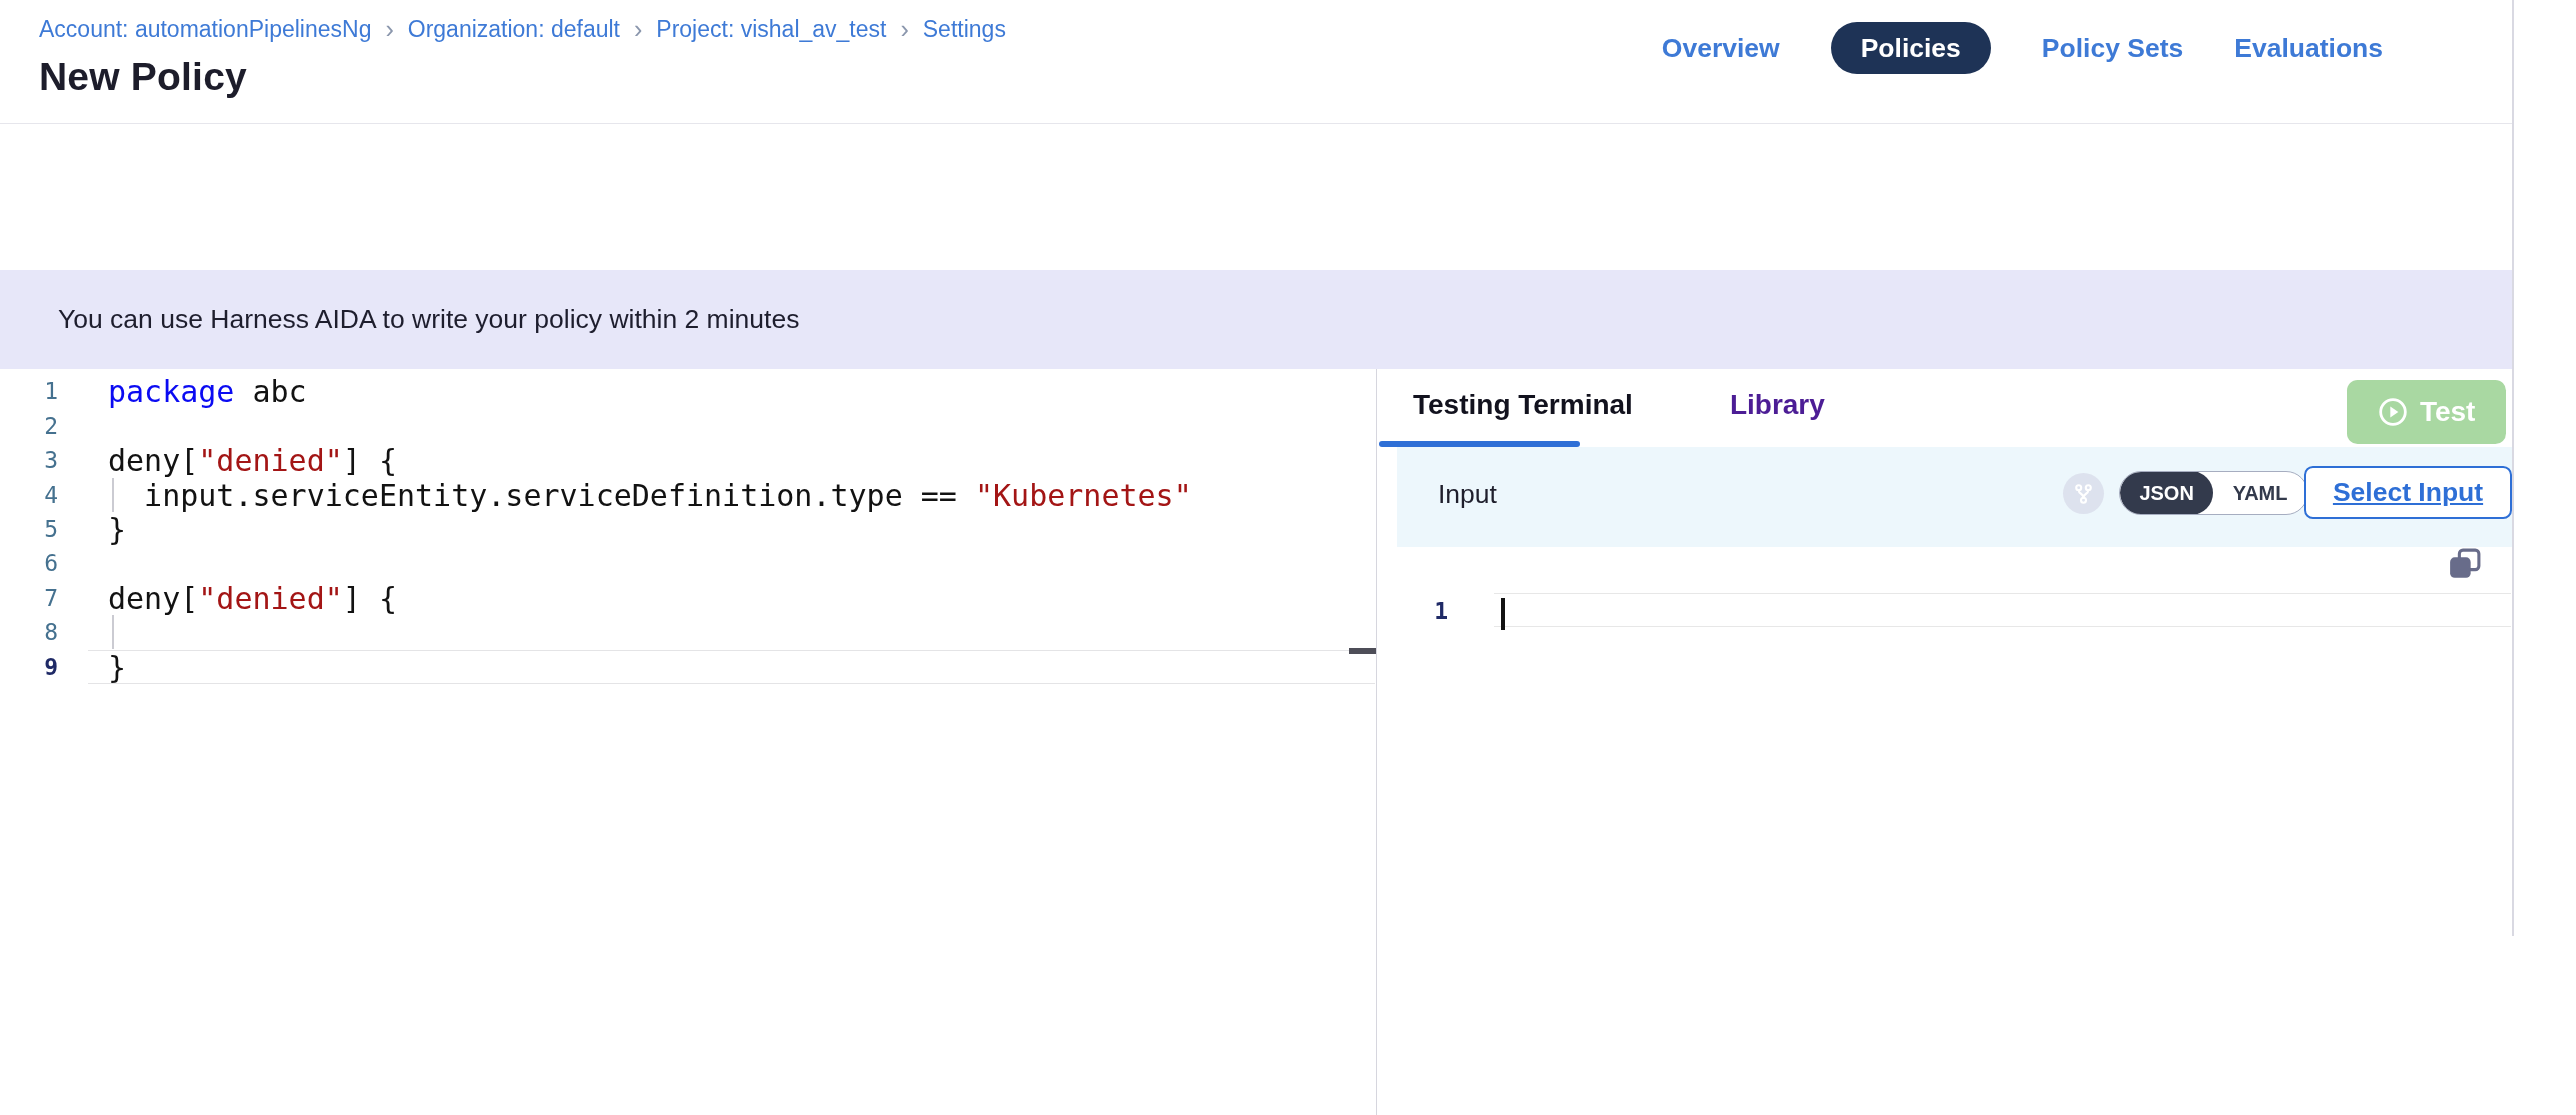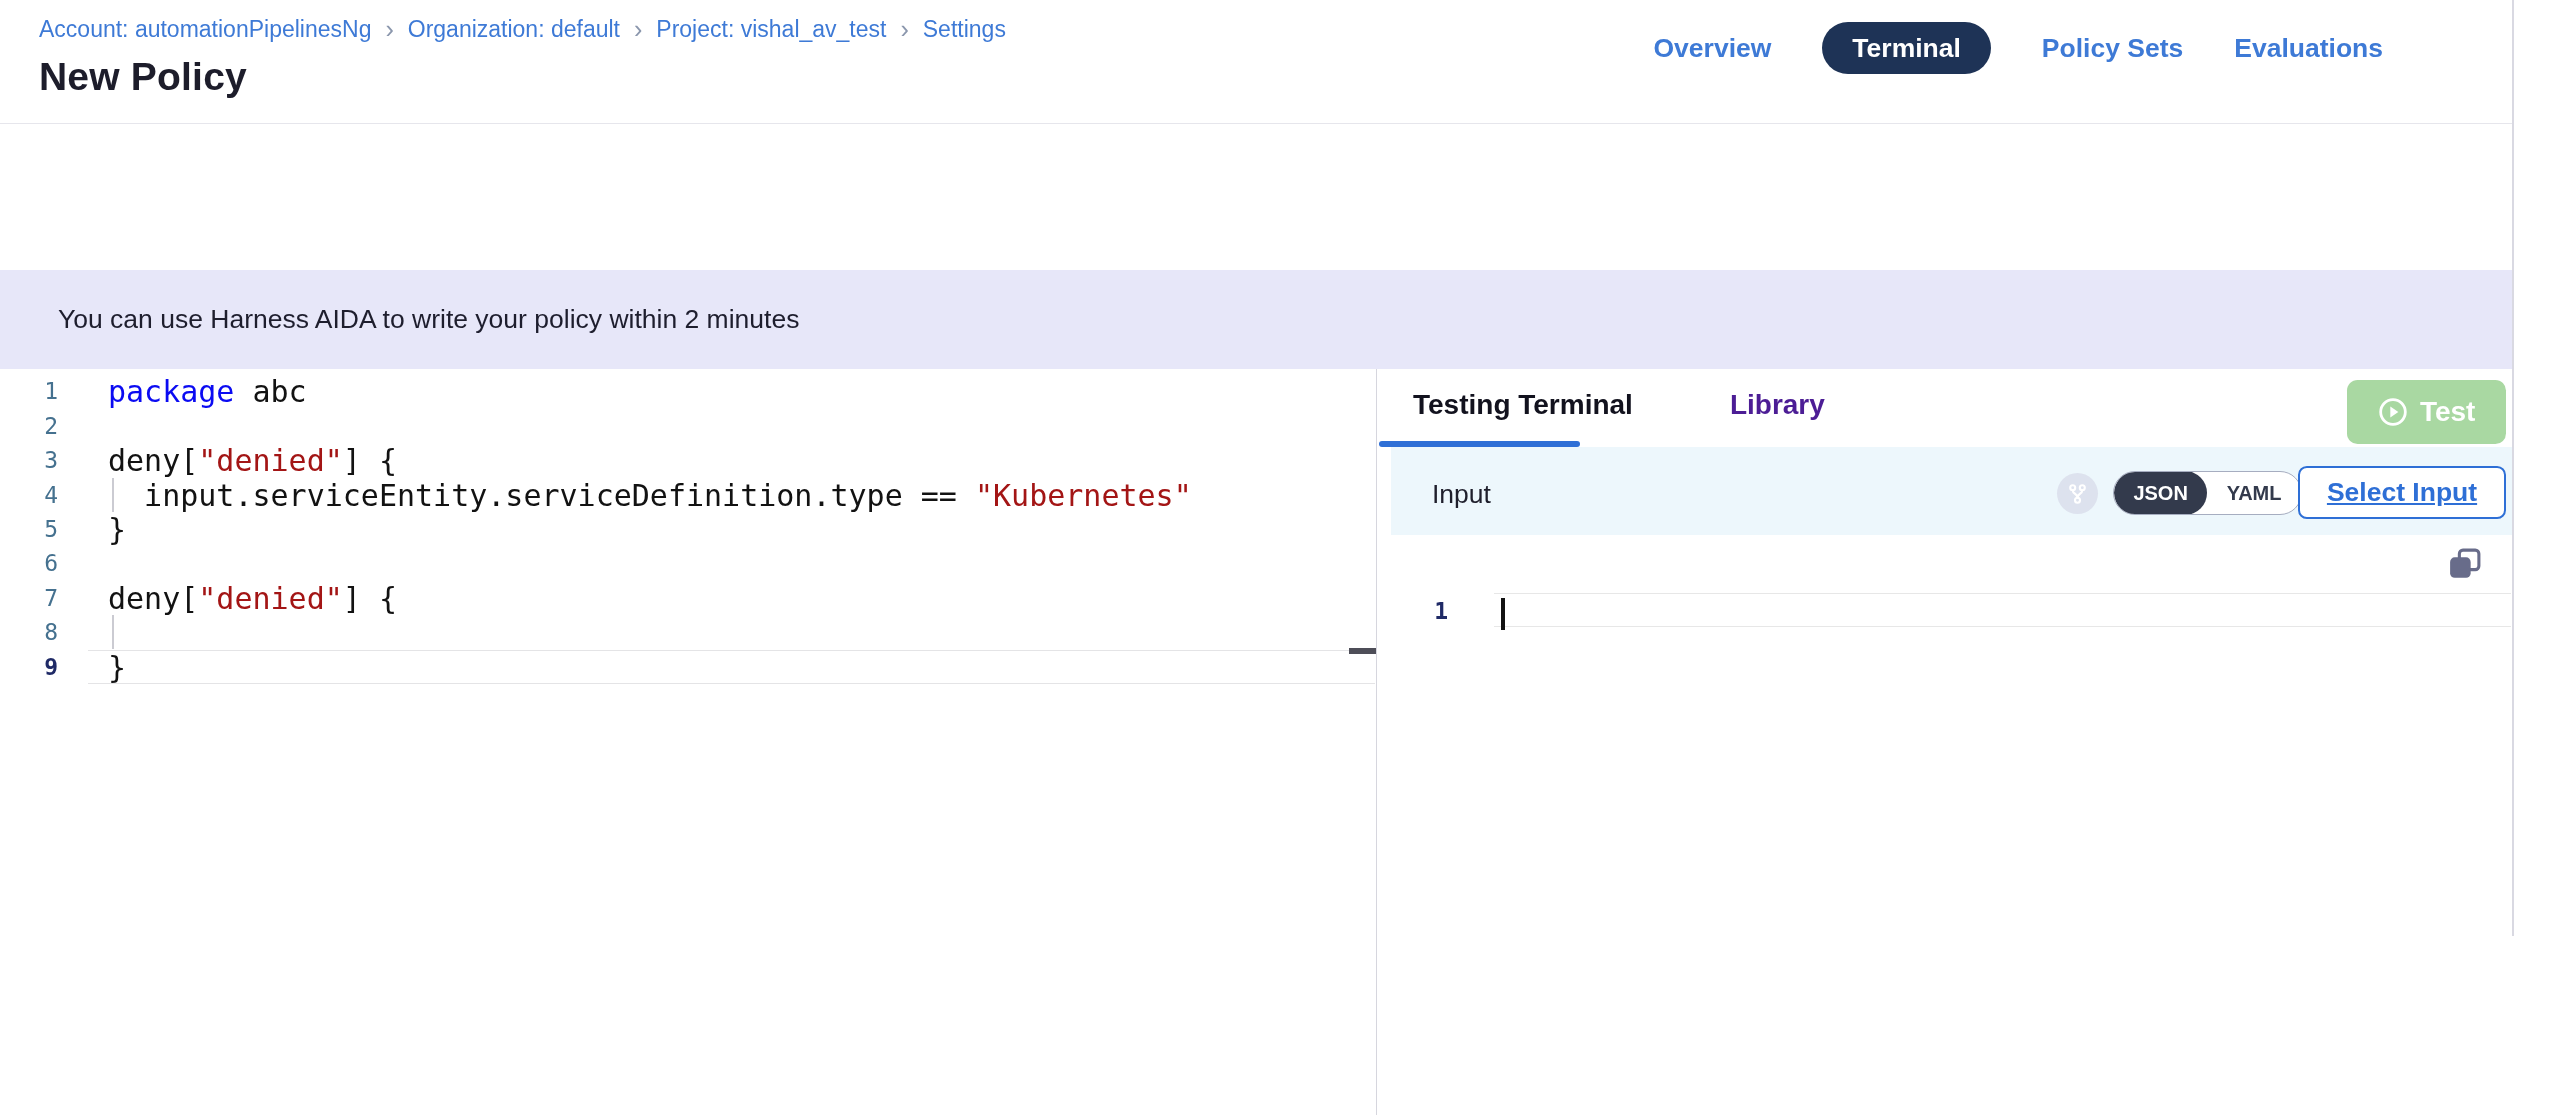--- a/index.html
+++ b/index.html
@@ -52,21 +52,21 @@
   .ruler-mark{position:absolute;left:1349px;top:648px;width:26.5px;height:6.2px;background:#4e4e58;}
   
   .right-panel{position:absolute;left:1379px;top:369px;width:1134px;height:747px;background:#fff;}
   .tabs{position:absolute;left:34px;top:0;display:flex;gap:97px;height:72px;align-items:center;}
   .tab{font-size:28px;color:#4c1d95;font-weight:700;cursor:pointer;}
   .tab.active{font-weight:700;color:#12121e;}
   .tab-underline{position:absolute;left:0;top:72px;width:201px;height:6.2px;background:var(--accent-blue);border-radius:3.5px;}
   .test-btn{position:absolute;right:7px;top:10.6px;width:159px;height:64px;display:flex;align-items:center;justify-content:center;
     gap:12.4px;background:var(--test-green);border:none;border-radius:10.6px;color:#fff;font-size:28px;font-weight:700;
     font-family:inherit;cursor:default;}
-  .input-bar{position:absolute;left:12px;top:78px;width:1134px;height:88px;background:var(--input-bar-bg);}
+  .input-bar{position:absolute;left:18px;top:78px;width:1134px;height:100px;background:var(--input-bar-bg);}
   .input-label{position:absolute;left:41px;top:32px;font-size:26.5px;color:#1f1f2c;}
   .branch-circle{position:absolute;left:666px;top:25.6px;width:41px;height:41px;border-radius:50%;background:#dde2ee;
     display:flex;align-items:center;justify-content:center;}
   .fmt-toggle{position:absolute;left:722px;top:24px;height:44px;display:flex;align-items:center;background:#fff;
     border:1.8px solid #a6adc0;border-radius:882px;overflow:hidden;}
   .fmt-seg{padding:0 19.4px;height:44px;display:flex;align-items:center;font-size:20px;font-weight:700;color:#333a4c;cursor:pointer;}
   .fmt-seg.sel{background:#333a4c;color:#fff;border-radius:882px;}
   .select-input-btn{position:absolute;right:19.4px;top:19.4px;height:53px;padding:0 26.5px;display:flex;align-items:center;
     background:#fff;border:2.2px solid var(--accent-blue);border-radius:8.8px;color:var(--accent-blue);
     font-size:26.5px;font-weight:600;font-family:inherit;cursor:pointer;text-decoration:underline;}
@@ -89,21 +89,21 @@
       <span class="crumb-sep">›</span>
       <a class="crumb">Organization: default</a>
       <span class="crumb-sep">›</span>
       <a class="crumb">Project: vishal_av_test</a>
       <span class="crumb-sep">›</span>
       <a class="crumb">Settings</a>
     </div>
   <div class="page-title">New Policy</div>
   <div class="nav">
       <span class="nav-item">Overview</span>
-      <span class="nav-item active">Terminal</span>
+      <span class="nav-item active">Policies</span>
       <span class="nav-item">Policy Sets</span>
       <span class="nav-item">Evaluations</span>
     </div>
 </div>
 
 <div class="policy-bar">
   <span class="shield">
     <svg width="39" height="39" viewBox="0 0 24 24" fill="none" stroke="#4d4d63" stroke-width="1.7" stroke-linecap="round" stroke-linejoin="round">
       <path d="M12 2.5 L20 5.2 V12 C20 16.8 16.4 20.3 12 21.8 C7.6 20.3 4 16.8 4 12 V5.2 Z"></path>
       <path d="M8.6 11.4 L11 13.9 L15.4 8.8"></path>

